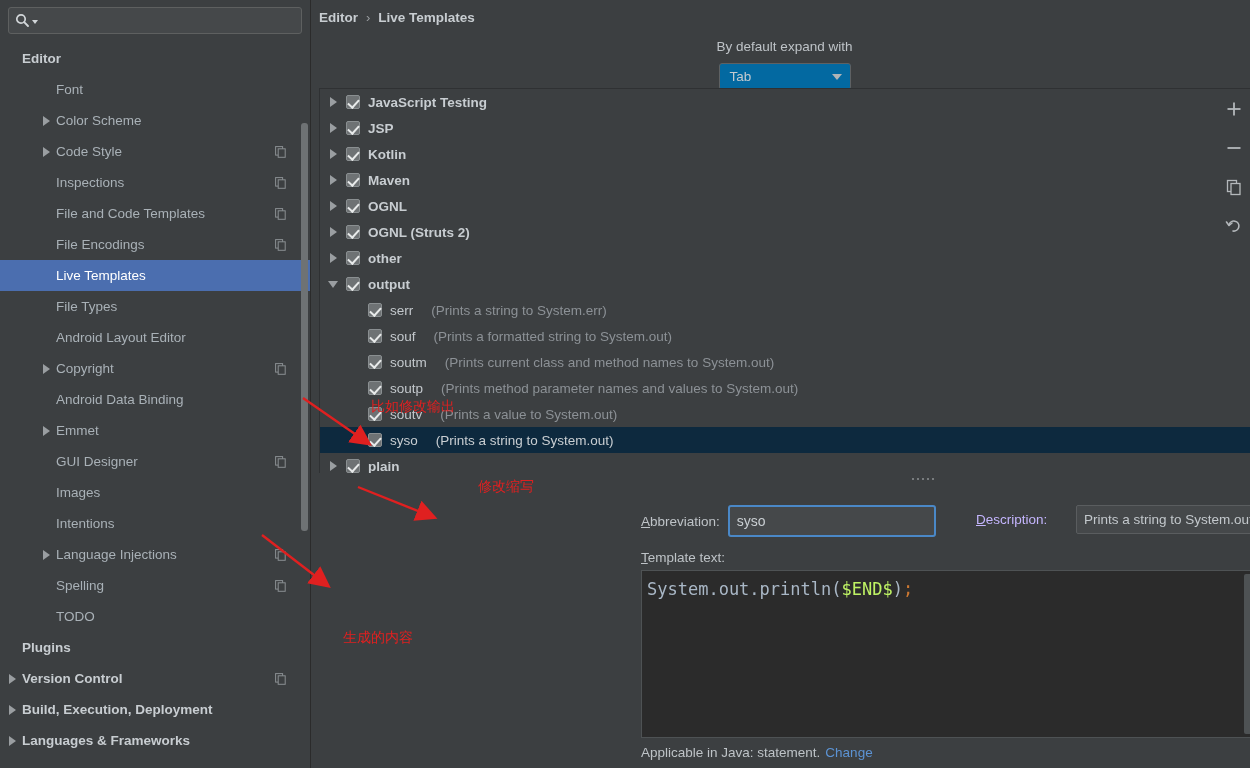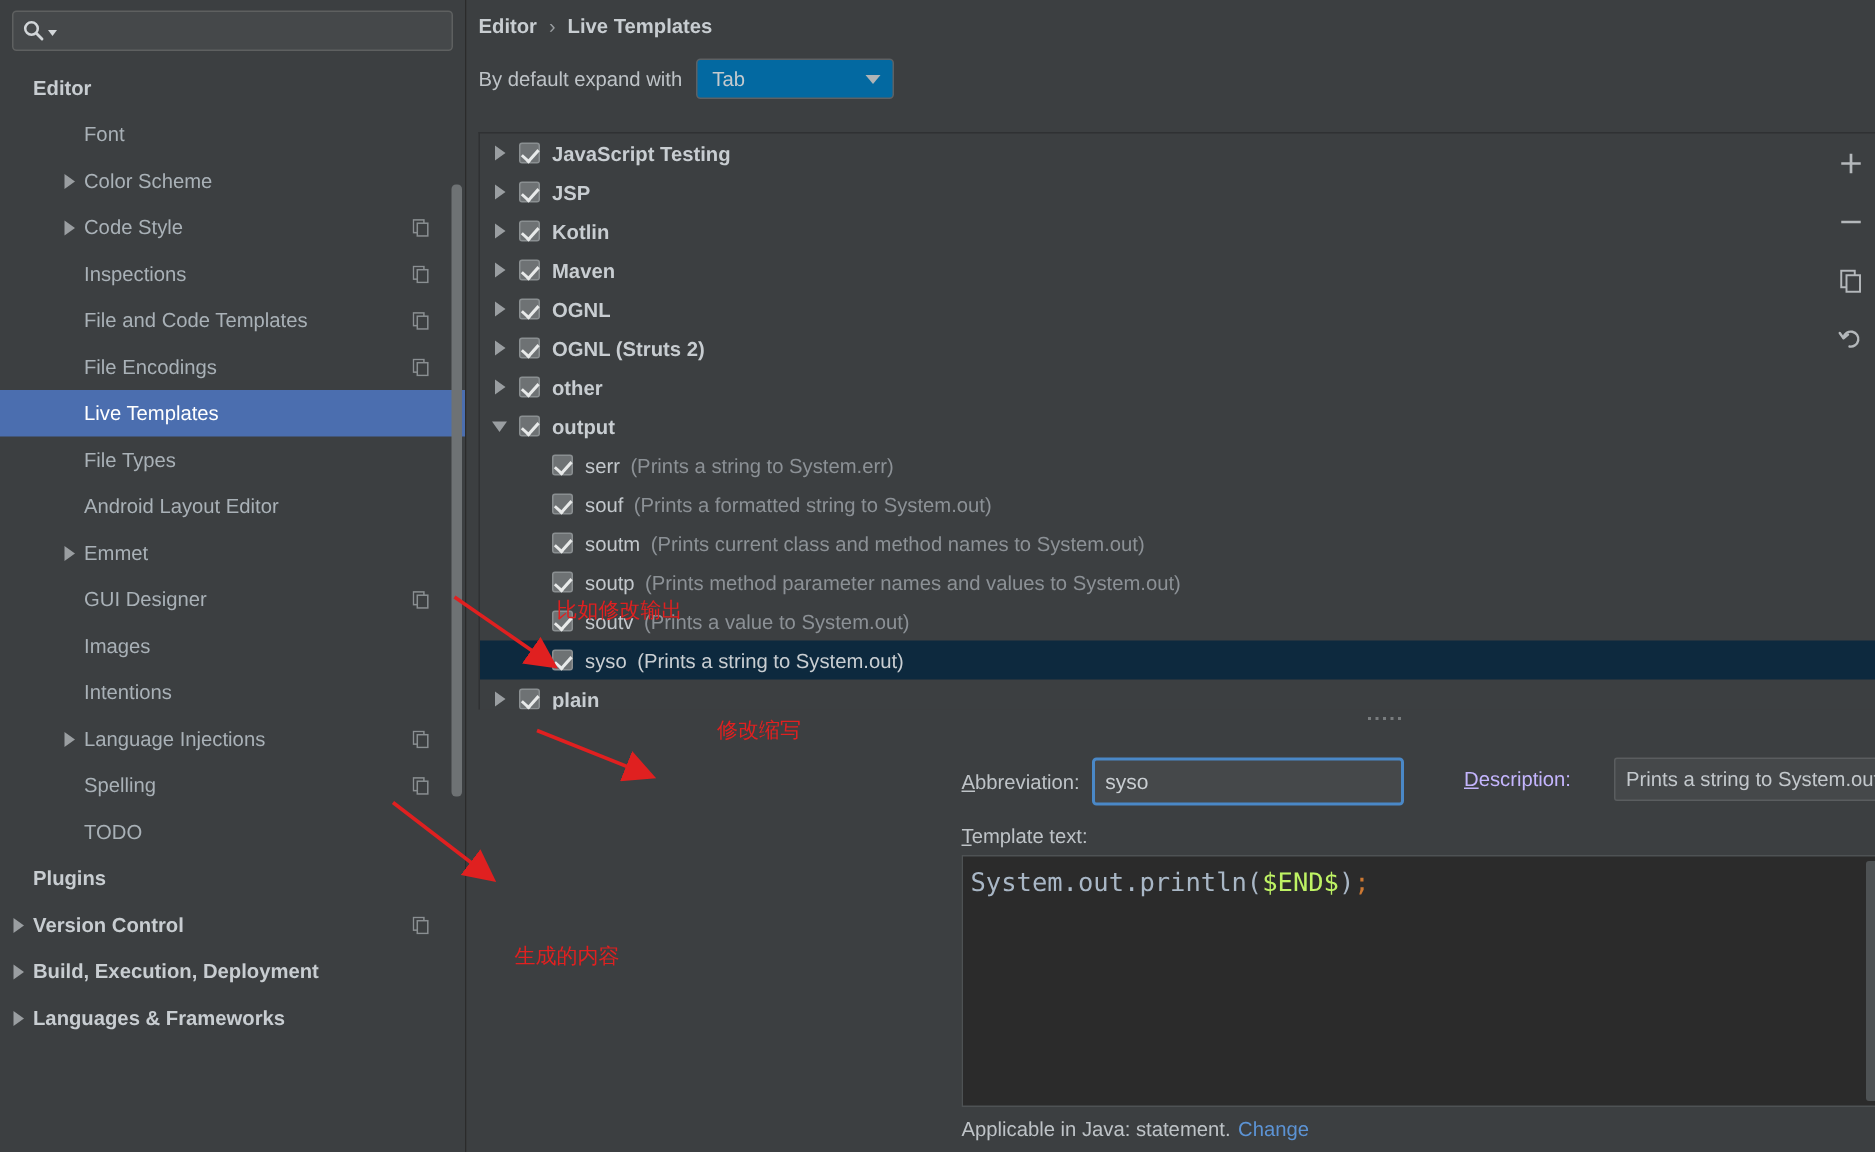--- a/index.html
+++ b/index.html
@@ -71,21 +71,21 @@
     width: 7px; height: 408px;
     background: #6E7274; border-radius: 3px;
   }
 
   
   .main { flex: 1; position: relative; height: 768px; background: #3C3F41; }
   .breadcrumb { padding: 10px 0 0 8px; display: flex; align-items: center; gap: 8px; }
   .bc-item { font-weight: bold; font-size: 13.5px; color: #C8CDD1; }
   .bc-sep { color: #9A9EA1; font-size: 13px; }
 
-  .expand-row { display: flex; align-items: center; gap: 9px; padding: 14px 0 0 8px; }
+  .expand-row { display: flex; align-items: center; gap: 9px; padding: 14px 0 0 8px; flex-direction: column; }
   .expand-label { color: #BEC3C7; font-size: 13.5px; }
   .combo {
     height: 27px; min-width: 132px;
     background: #0369a1;
     border: 1px solid #5E6163;
     border-radius: 3px;
     display: flex; align-items: center; justify-content: space-between;
     padding: 0 8px 0 10px;
     color: #C5CACE; font-size: 13.5px;
     cursor: default;
@@ -121,21 +121,21 @@
     margin-right: 8px;
   }
   .cbox.checked::after {
     content: ""; position: absolute;
     left: 3px; top: 1px; width: 5px; height: 9px;
     border: solid #E8EAEA; border-width: 0 2px 2px 0;
     transform: rotate(42deg);
   }
   .t-name { font-weight: bold; color: #C8CDD1; font-size: 13.5px; }
   .t-name.leaf { font-weight: normal; color: #C3C8CC; }
-  .t-desc { color: #8C9196; font-size: 13.5px; margin-left: 7px; }
+  .t-desc { color: #8C9196; font-size: 13.5px; margin-left: 18px; }
   .t-row.selected .t-name, .t-row.selected .t-desc { color: #C9CED2; }
 
   .rtoolbar {
     position: absolute; right: 0; top: 88px;
     width: 33px; display: flex; flex-direction: column; align-items: center;
     padding-top: 10px; gap: 17px;
   }
   .tb-btn { width: 22px; height: 22px; display: flex; align-items: center; justify-content: center; cursor: default; }
 
   .splitter {
@@ -286,20 +286,34 @@
           <span class="tree-label">File Types</span>
         </div>
         <div class="tree-row">
           <span class="tw lvl1"></span>
           <span class="tree-label">Android Layout Editor</span>
         </div>
         <div class="tree-row">
           <span class="tw lvl1">
             <span class="arrow-r"></span>
           </span>
+          <span class="tree-label">Copyright</span>
+          <span class="copy-badge"><svg width="12" height="12" viewBox="0 0 12 12">
+              <rect x="0.6" y="0.6" width="7" height="8.5" fill="none" stroke="#8A8F92" stroke-width="1"></rect>
+              <rect x="3.2" y="2.8" width="7" height="8.5" fill="#3C3F41" stroke="#8A8F92" stroke-width="1"></rect>
+            </svg></span>
+        </div>
+        <div class="tree-row">
+          <span class="tw lvl1"></span>
+          <span class="tree-label">Android Data Binding</span>
+        </div>
+        <div class="tree-row">
+          <span class="tw lvl1">
+            <span class="arrow-r"></span>
+          </span>
           <span class="tree-label">Emmet</span>
         </div>
         <div class="tree-row">
           <span class="tw lvl1"></span>
           <span class="tree-label">GUI Designer</span>
           <span class="copy-badge"><svg width="12" height="12" viewBox="0 0 12 12">
               <rect x="0.6" y="0.6" width="7" height="8.5" fill="none" stroke="#8A8F92" stroke-width="1"></rect>
               <rect x="3.2" y="2.8" width="7" height="8.5" fill="#3C3F41" stroke="#8A8F92" stroke-width="1"></rect>
             </svg></span>
         </div>

